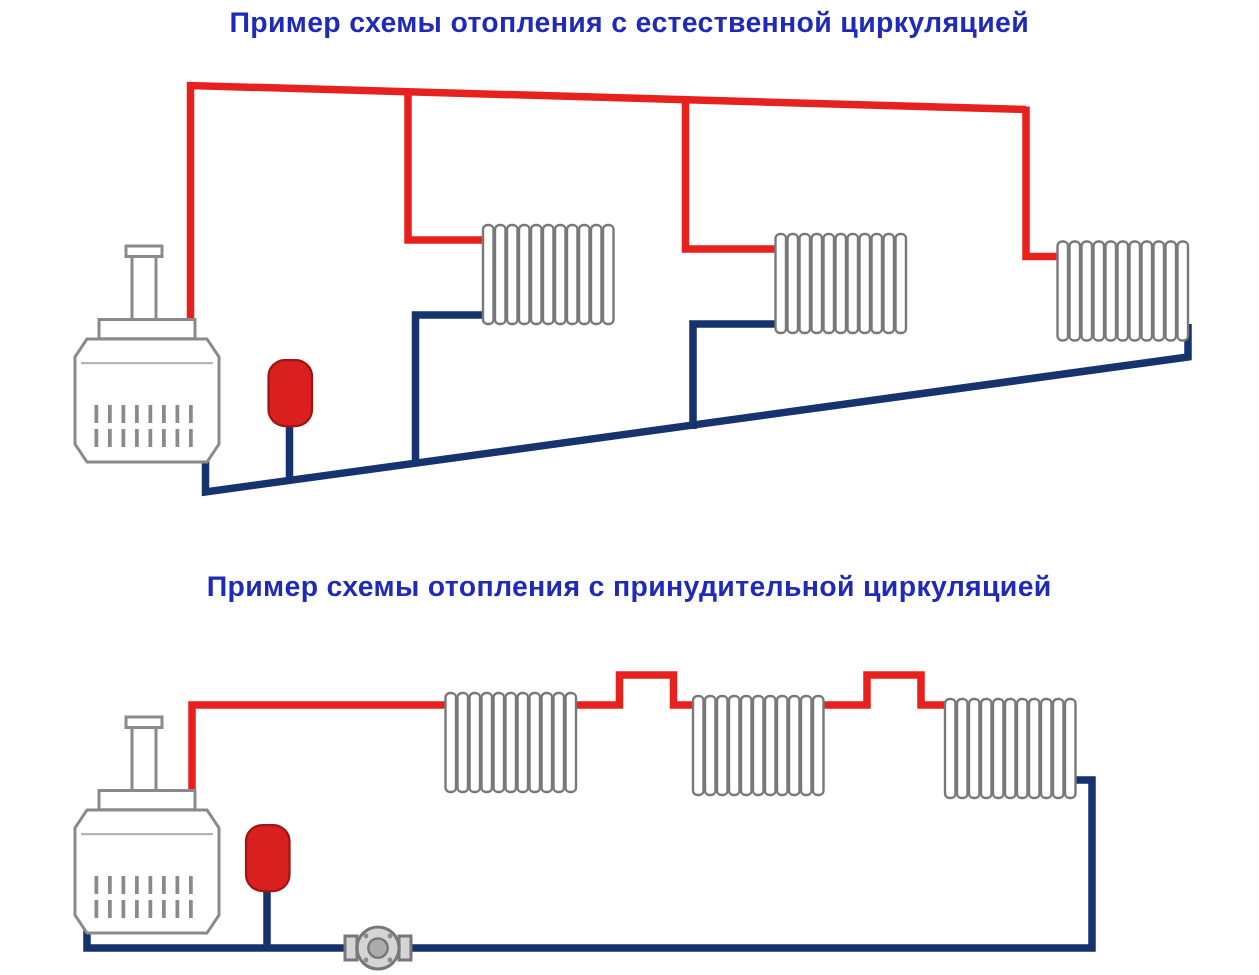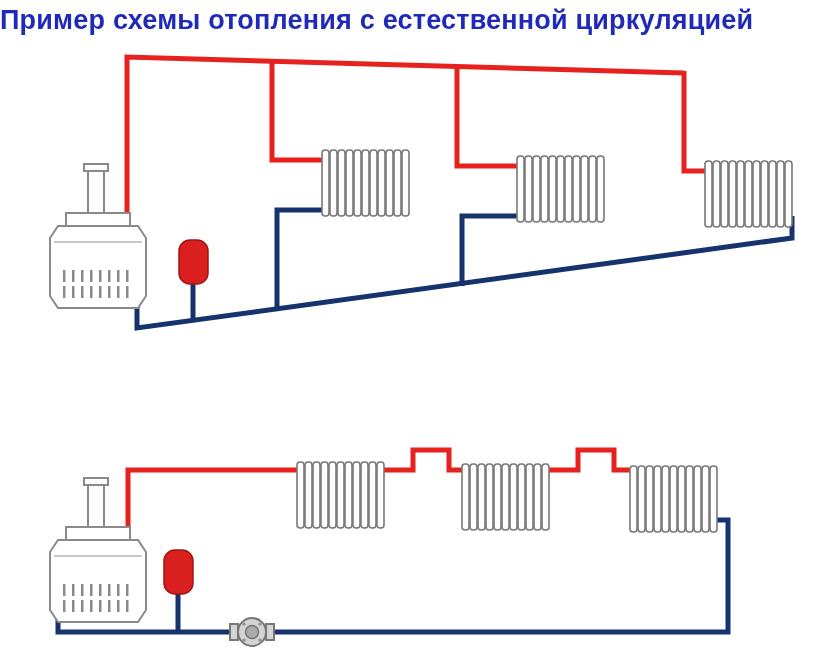--- a/index.html
+++ b/index.html
@@ -4,21 +4,21 @@
 <style>
   html,body{margin:0;padding:0;background:#fff;}
   .stage{
     position:relative;width:839px;height:650px;
     background:var(--background,#ffffff);
     font-family:"Liberation Sans",sans-serif;
     overflow:hidden;
   }
   .title{
     position:absolute;left:0;width:100%;
-    font-weight:bold;font-size:27px;
+    text-align:center;font-weight:bold;font-size:19px;
     color:var(--title-text,#1f2ab8);
     letter-spacing:.2px;
     user-select:none;
   }
   #title-natural{top:5px;}
   #title-forced{top:381px;}
   svg.scheme{position:absolute;top:0;left:0;}
   .pipe-r{fill:none;stroke:var(--supply-pipe,#e6211e);stroke-width:5;stroke-linejoin:miter;}
   .pipe-b{fill:none;stroke:var(--return-pipe,#16336e);stroke-width:5;stroke-linejoin:miter;}
   .eq{fill:#ffffff;stroke:var(--equipment-outline,#8a8a8a);stroke-width:2;}
@@ -29,20 +29,21 @@
   .pump-inner{fill:#ababab;stroke:var(--pump-detail,#777);stroke-width:1.5;}
   .pump-bolt{fill:#8a8a8a;stroke:none;}
 </style>
 </head>
 <body>
 
 <div class="stage">
 
   <div class="title" id="title-natural">Пример схемы отопления с естественной циркуляцией</div>
 
+  <div class="title" id="title-forced">Пример схемы отопления с принудительной циркуляцией</div>
 
   <svg class="scheme" width="839" height="650" viewBox="0 0 839 650">
 
     <defs>
 
       <g id="boilerSym">
         <rect class="eq" x="34" y="0" width="24" height="7"></rect>
         <rect class="eq" x="38" y="7" width="16" height="42"></rect>
         <rect class="eq" x="16" y="49" width="64" height="13"></rect>
         <polygon class="eq" points="8,62 88,62 96,74 96,132 88,144 8,144 0,132 0,74"></polygon>

